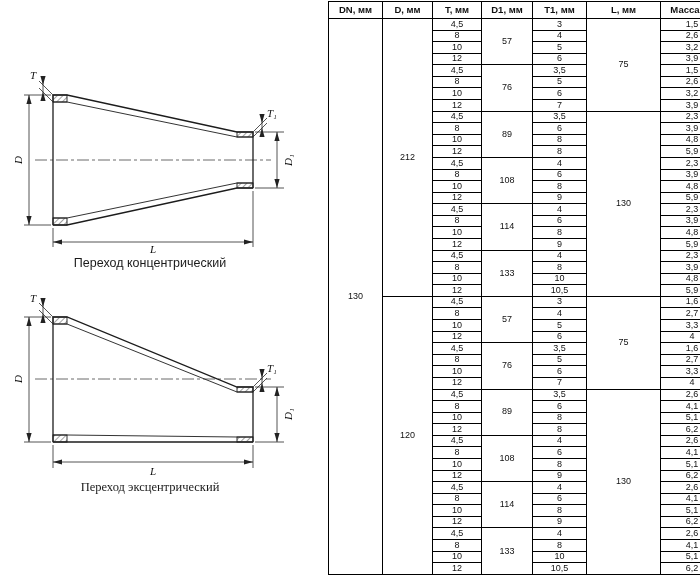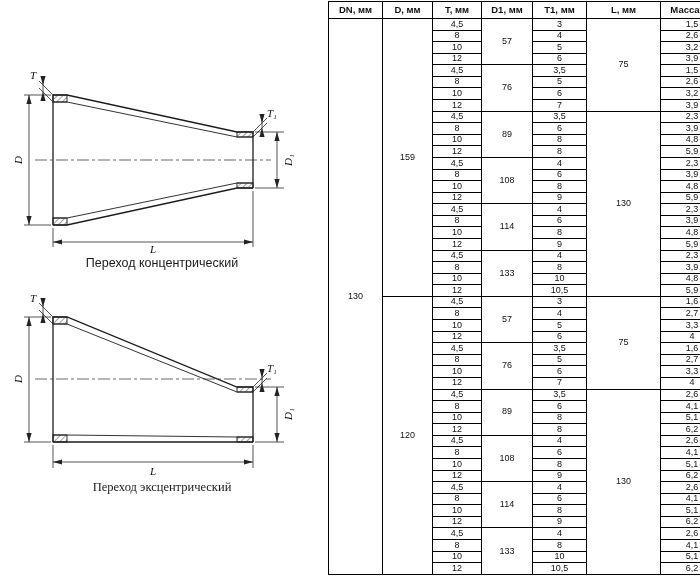--- a/index.html
+++ b/index.html
@@ -4,21 +4,21 @@
 <style>
   * { margin:0; padding:0; box-sizing:border-box; }
   html,body { background:#ffffff; }
   body { font-family:"Liberation Sans", sans-serif; color:#111; }
   .page { position:relative; width:700px; height:576px; background:#fff; overflow:hidden; }
 
   .drawing-area { position:absolute; left:0; top:0; width:300px; height:576px; }
   svg.draw { position:absolute; left:5px; }
   #svg1 { top:68px; }
   #svg2 { top:292px; }
-  .caption { position:absolute; left:0; width:300px; text-align:center; font-size:12.5px; color:#1a1a1a;margin-left:12px; }
+  .caption { position:absolute; left:0; width:300px; text-align:center; font-size:12.5px; color:#1a1a1a; }
   #cap1 { top:256px; }
   #cap2 { top:480px;font-family:Liberation Serif, serif; }
 
   .tablewrap { position:absolute; left:300px; top:1px; width:398px; height:574px;padding-left:28px; }
   table.spec { border-collapse:collapse; width:100%; height:100%; table-layout:fixed;
                font-size:9px; border:1.5px solid #000; }
   table.spec th, table.spec td { border:1px solid #000; text-align:center; vertical-align:middle;
                padding:0; line-height:1.05; }
   table.spec th { font-weight:bold; font-size:9.5px; height:17px; }
   table.spec td { height:10px; }
@@ -200,21 +200,21 @@
             <th>T, мм</th>
             <th>D1, мм</th>
             <th>T1, мм</th>
             <th>L, мм</th>
             <th>Масса, кг</th>
           </tr>
       </thead>
       <tbody>
           <tr>
             <td rowspan="48">130</td>
-            <td rowspan="24">159</td>
+            <td rowspan="24">212</td>
             <td>4,5</td>
             <td rowspan="4">57</td>
             <td>3</td>
             <td rowspan="8">75</td>
             <td>1,5</td>
           </tr>
           <tr>
             <td>8</td>
             <td>4</td>
             <td>2,6</td>

